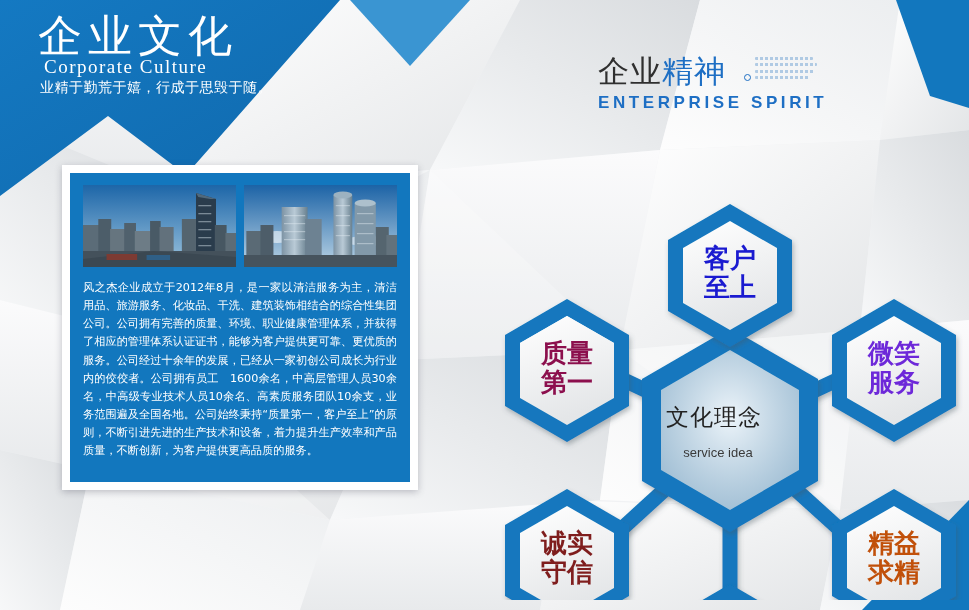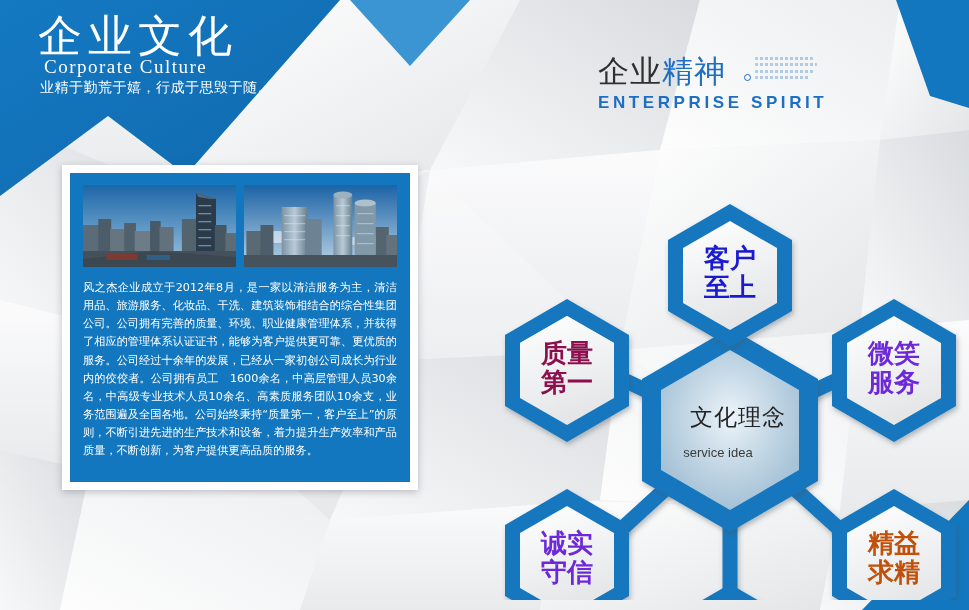--- a/index.html
+++ b/index.html
@@ -355,37 +355,37 @@
         <polygon points="77,369 139,405 139,476 77,512 15,476 15,405" fill="#1277be"></polygon>
         <polygon points="77,386 124,413 124,468 77,495 30,468 30,413" fill="url(#hexFill)"></polygon>
       </g>
       <g filter="url(#sh)">
         <polygon points="77,179 139,215 139,286 77,322 15,286 15,215" fill="#1277be"></polygon>
         <polygon points="77,196 124,223 124,278 77,278 30,278 30,223" fill="url(#hexFill)"></polygon>
         <polygon points="77,196 124,223 124,278 77,305 30,278 30,223" fill="url(#hexFill)"></polygon>
       </g>
     </svg>
 
-    <div class="hx-center-cn" style="left:248px;top:297px;text-align:center;">文化理念</div>
+    <div class="hx-center-cn" style="left:224px;top:297px;text-align:center;">文化理念</div>
     <div class="hx-center-en" style="left:228px;top:332px;">service idea</div>
 
     <div class="hx-label" style="left:240px;top:155px;color:#1a1ad0;">
       <div>客户</div>
       <div>至上</div>
     </div>
     <div class="hx-label" style="left:404px;top:250px;color:#6d28d9;">
       <div>微笑</div>
       <div>服务</div>
     </div>
     <div class="hx-label" style="left:404px;top:440px;color:#c1500a;">
       <div>精益</div>
       <div>求精</div>
     </div>
 
-    <div class="hx-label" style="left:77px;top:440px;color:#6d28d9;">
+    <div class="hx-label" style="left:77px;top:440px;color:#7f1d1d;">
       <div>诚实</div>
       <div>守信</div>
     </div>
     <div class="hx-label" style="left:77px;top:250px;color:#8c0f4d;">
       <div>质量</div>
       <div>第一</div>
     </div>
   </div>
 
 </div>

